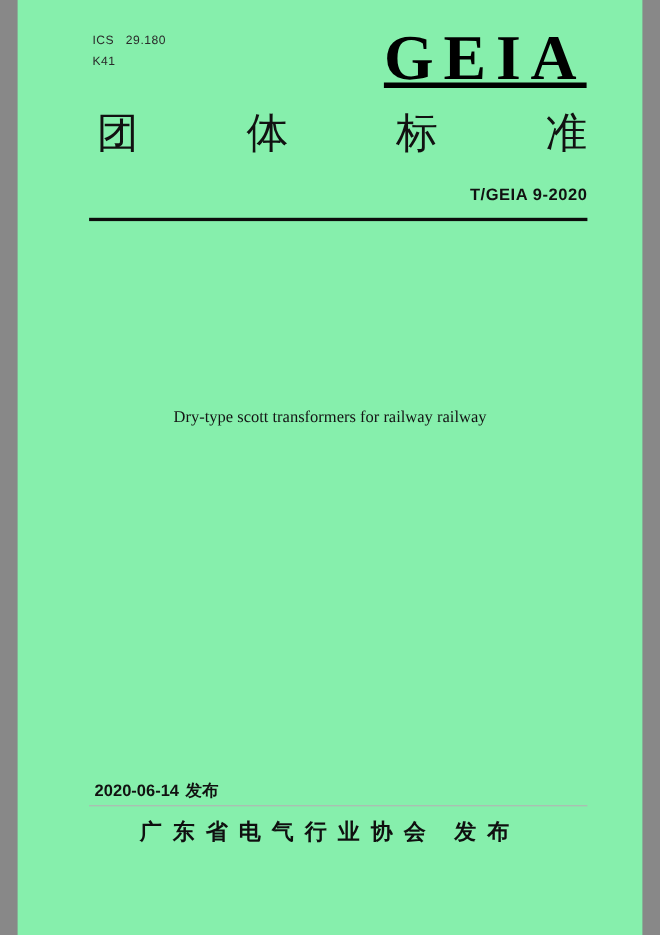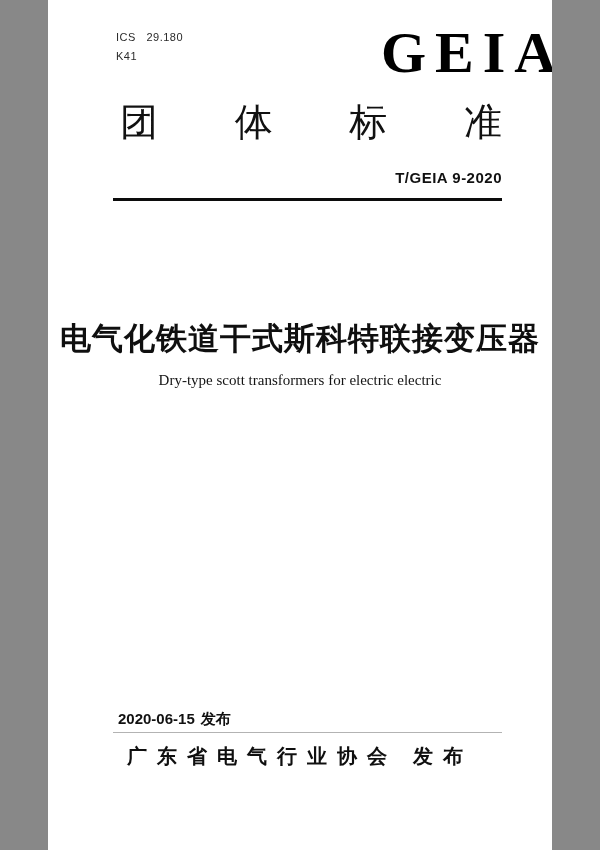--- a/index.html
+++ b/index.html
@@ -1,35 +1,35 @@
 <!DOCTYPE html>
 <html><head>
 <meta charset="utf-8">
 <style>
   html,body{margin:0;padding:0;background:#888;}
   .page{
     position:relative;
-    width:504px;height:850px;
-    background:#ffffff;
+    width:568px;height:850px;
+    background:#86efac;
     margin:0 auto;
     overflow:hidden;
     font-family:"Liberation Sans", sans-serif;
     color:#1a1a1a;
   }
   .ics-block{
     position:absolute;left:68px;top:28px;
     font-size:11px;line-height:1.75;
     color:#2a2a2a;letter-spacing:0.5px;
   }
   .ics-line{word-spacing:7px;}
   .logo{
     position:absolute;left:333px;top:24px;
     font-family:"Liberation Serif", serif;
     font-weight:700;font-size:58px;line-height:1;
-    letter-spacing:9px;color:#000;
+    letter-spacing:9px;color:#000;text-decoration:underline;
   }
   .doc-type-row{
     position:absolute;left:72px;right:50px;top:100px;
     display:flex;justify-content:space-between;
     font-size:38px;line-height:44px;
     font-weight:400;color:#111;
   }
   .std-number{
     position:absolute;right:50px;top:169px;
     font-size:15px;font-weight:700;letter-spacing:0.5px;
@@ -85,27 +85,26 @@
     <span>团</span>
     <span>体</span>
     <span>标</span>
     <span>准</span>
   </div>
 
   <div class="std-number">T/GEIA 9-2020</div>
 
   <div class="rule-thick"></div>
 
-  <div class="title-cn">电气化铁道干式斯科特联接变压器</div>
 
-  <div class="title-en">Dry-type scott transformers for electric electric</div>
+  <div class="title-en">Dry-type scott transformers for railway railway</div>
 
   <div class="dates-row">
     <div>
-      <span>2020-06-15</span><span class="date-label">发布</span>
+      <span>2020-06-14</span><span class="date-label">发布</span>
     </div>
   </div>
 
   <div class="rule-thin"></div>
 
   <div class="publisher-row">
     <span class="publisher-name">广东省电气行业协会</span><span class="publisher-action">发布</span>
   </div>
 
 </div>

